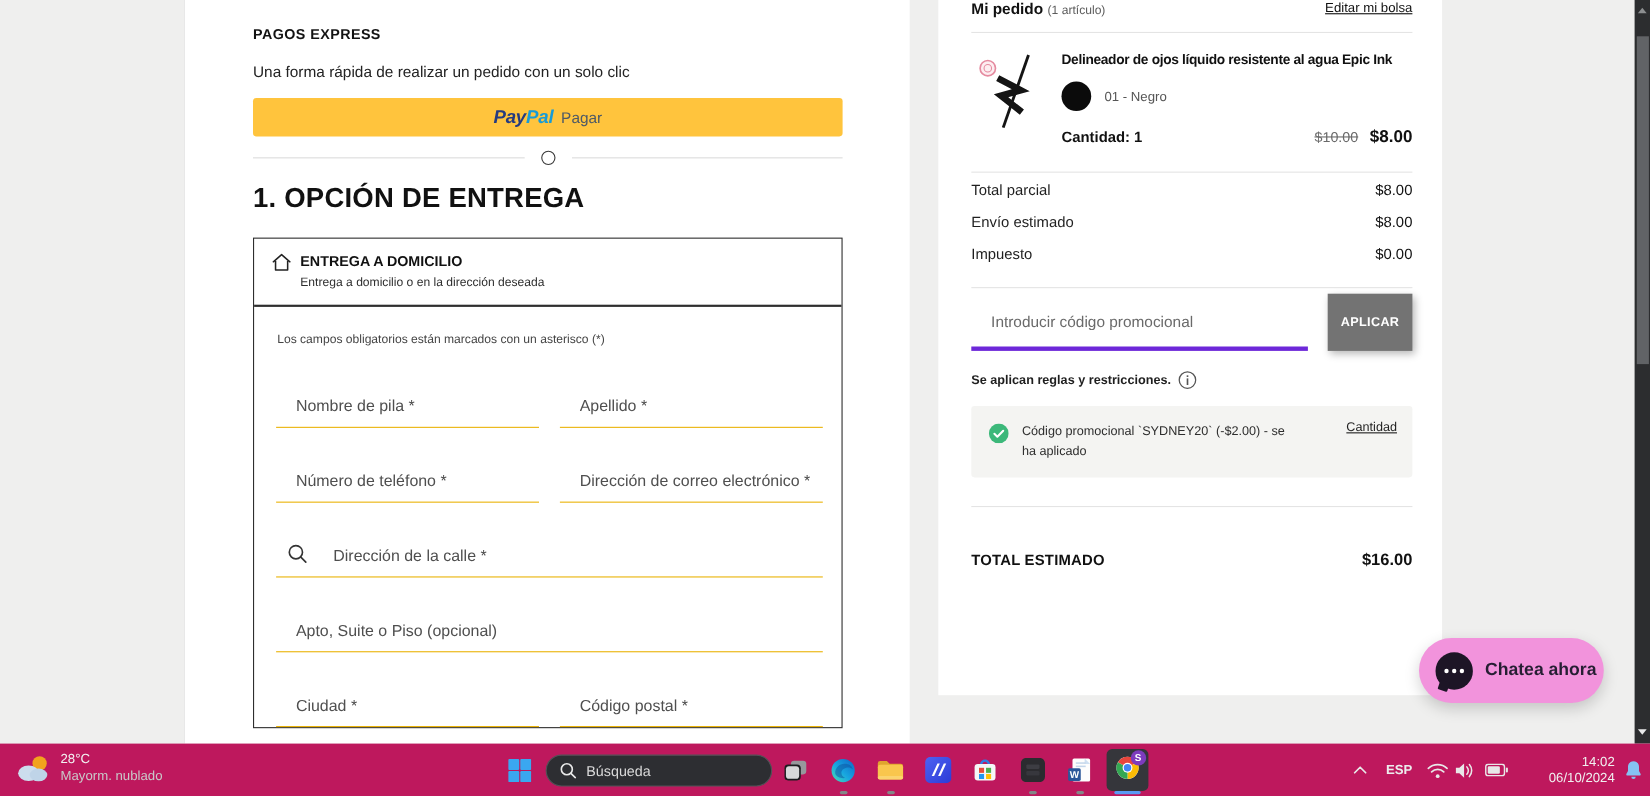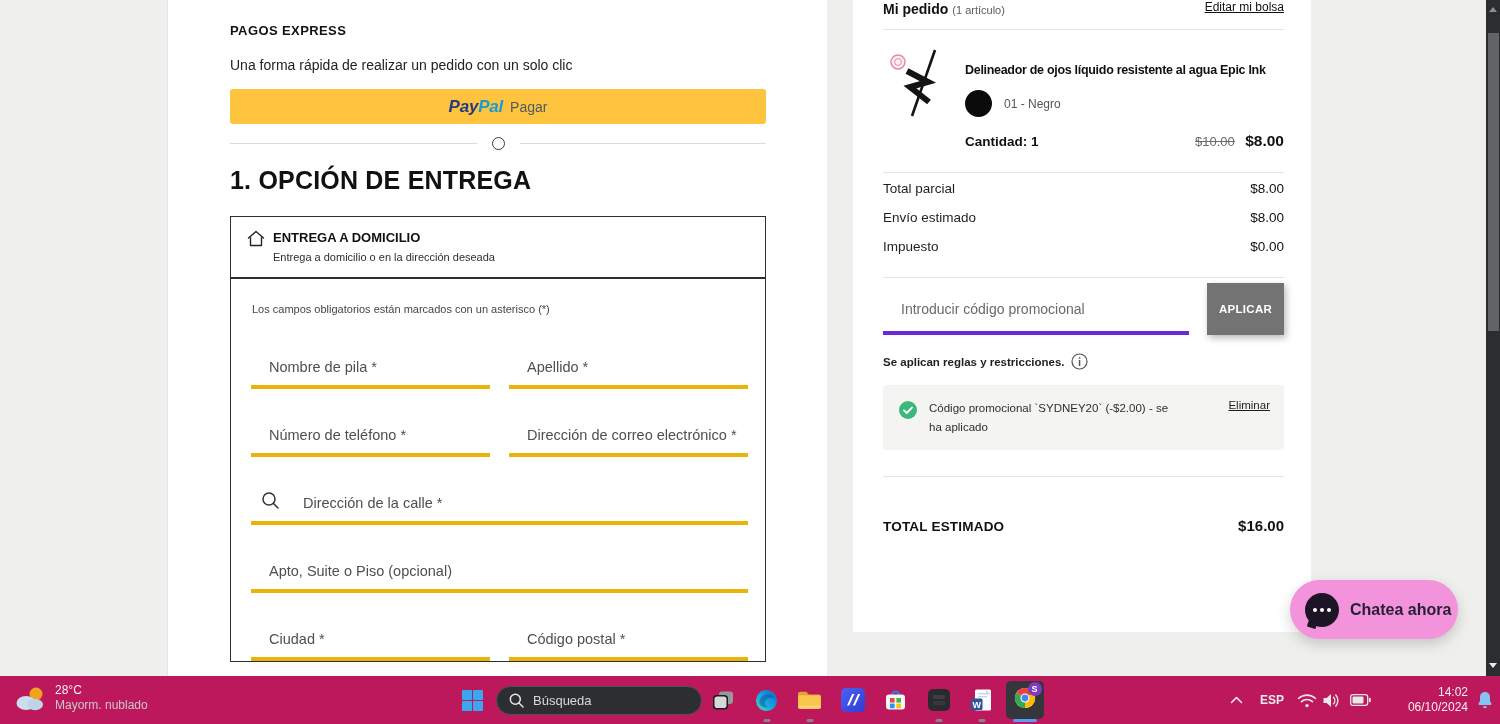--- a/index.html
+++ b/index.html
@@ -23,40 +23,40 @@
   .delivery-box { margin-top:21px; border:1.5px solid #2e2e2e; }
   .delivery-head { padding:13px 16px 13px 16px; border-bottom:2px solid #2e2e2e; display:flex; }
   .delivery-head .txt { margin-left:8px; }
   .delivery-title { font-size:13px; font-weight:bold; color:#111; line-height:15px; }
   .delivery-sub { margin-top:6px; font-size:11px; color:#2e2e2e; line-height:13px; }
   .required-note { margin:24px 0 0 21px; font-size:11px; color:#454545; }
   .form-grid { margin:18px 20px 0 20px; width:497px; }
   .frow { display:flex; gap:19px; margin-top:12px; }
   .frow:first-child { margin-top:0; }
   .ffield { flex:1; height:56px; display:flex; align-items:flex-end; padding:0 0 10px 18px;
-            border-bottom:4px solid #eab308; }
+            border-bottom:1px solid #eab308; }
   .ffield.full { flex:none; width:100%; }
   .ffield input { width:100%; border:none; outline:none; background:transparent; font:14.5px "Liberation Sans",sans-serif; color:#333; }
   .ffield input::placeholder { color:#4f4f4f; opacity:1; }
   .street { padding-left:10px; }
   .street svg { margin:0 0 1px 0; flex:none; }
   .street input { margin-left:23px; }
 
   
   .summary { position:absolute; left:853px; top:0; width:458px; height:632px; background:#fff;
              padding:0 27px 0 30px; overflow:hidden; }
   .sum-head { display:flex; justify-content:space-between; align-items:flex-start; height:30px;
               border-bottom:1px solid #e4e4e4; }
   .sum-title { font-size:14px; font-weight:bold; color:#111; }
   .sum-count { font-size:11px; font-weight:normal; color:#5c5c5c; margin-left:4px; }
   .edit-link { font-size:12px; color:#111; text-decoration:underline; cursor:pointer; }
   .product { margin-top:17px; display:flex; }
   .thumb { width:72px; height:72px; flex:none; }
   .pinfo { margin-left:10px; flex:1; }
-  .pname { font-size:12.5px; font-weight:bold; color:#111; letter-spacing:-.3px; white-space:nowrap;margin-top:16px; }
+  .pname { font-size:12.5px; font-weight:bold; color:#111; letter-spacing:-.3px; white-space:nowrap; }
   .pswatch { display:flex; align-items:center; margin-top:13px; }
   .swatch-dot { width:27px; height:27px; border-radius:50%; background:#0b0b0b; }
   .swatch-name { margin-left:12px; font-size:12px; color:#555; }
   .pqty-row { display:flex; justify-content:space-between; align-items:baseline; margin-top:15px; }
   .pqty { font-size:13.5px; font-weight:bold; color:#111; }
   .price-old { font-size:13px; color:#6a6a6a; text-decoration:line-through; }
   .price-new { font-size:15.5px; font-weight:800; color:#111; margin-left:6px; }
   .sum-div { height:1px; background:#e4e4e4; }
   .d1 { margin-top:22px; }
   .totals { padding-top:8px; }
@@ -279,21 +279,21 @@
         <rect x="7.8" y="7" width="1.5" height="6" fill="#555"></rect>
       </svg>
     </div>
 
     <div class="applied">
       <svg width="18" height="18" viewBox="0 0 18 18">
         <circle cx="9" cy="9" r="9" fill="#3cb87a"></circle>
         <path d="M5 9.4 L7.7 12 L13 6.6" fill="none" stroke="#fff" stroke-width="1.9" stroke-linecap="round" stroke-linejoin="round"></path>
       </svg>
       <span class="applied-msg">Código promocional `SYDNEY20` (-$2.00) - se ha aplicado</span>
-      <span class="remove-link">Eliminar</span>
+      <span class="remove-link">Cantidad</span>
     </div>
 
     <div class="sum-div d3"></div>
 
     <div class="total-row">
       <span class="total-label">TOTAL ESTIMADO</span>
       <span class="total-value">$16.00</span>
     </div>
   </div>
 

